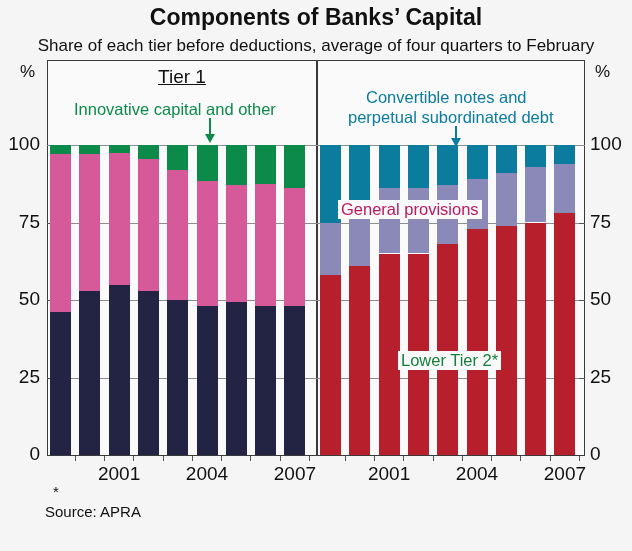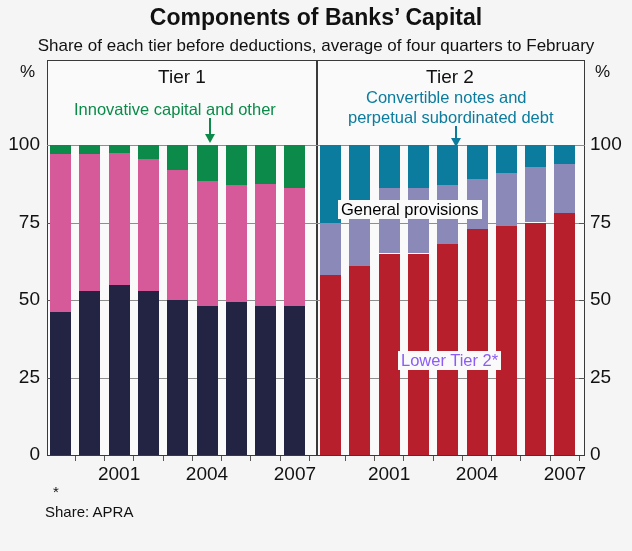--- a/index.html
+++ b/index.html
@@ -138,22 +138,21 @@
       <div class="axlabel right" style="left: 590px; top: 133px;">100</div>
       <div class="axlabel right" style="left: 590px; top: 210.5px;">75</div>
       <div class="axlabel right" style="left: 590px; top: 288px;">50</div>
       <div class="axlabel right" style="left: 590px; top: 365.5px;">25</div>
       <div class="axlabel right" style="left: 590px; top: 443px;">0</div>
     </div>
 
   <div class="pctlabel" style="left:20px;top:62px;">%</div>
   <div class="pctlabel" style="left:595px;top:62px;">%</div>
 
-  <div class="panel-title" style="left:82px;top:66px;">Tier 1</div>
-  <div class="panel-title" style="left:350px;top:66px;">Tier 2</div>
+  <div class="panel-title" style="left:82px;top:66px;text-decoration:underline;">Tier 1</div>
 
   <div id="bars-left">
       <div class="bar" style="left: 50px; width: 21px; top: 145px; height: 310px;">
         <div class="seg" style="top: 167.4px; height: 142.6px; background: rgb(35, 36, 68);"></div>
         <div class="seg" style="top: 9.3px; height: 158.1px; background: rgb(214, 89, 154);"></div>
         <div class="seg" style="top: 0px; height: 9.3px; background: rgb(11, 138, 74);"></div>
       </div>
       <div class="bar" style="left: 79.3px; width: 21px; top: 145px; height: 310px;">
         <div class="seg" style="top: 145.7px; height: 164.3px; background: rgb(35, 36, 68);"></div>
         <div class="seg" style="top: 9.3px; height: 136.4px; background: rgb(214, 89, 154);"></div>
@@ -250,22 +249,22 @@
   </svg>
 
 
   <div class="ann" style="left:348px;top:108px;color:#0b7c9e;">perpetual subordinated debt</div>
   <div class="ann" style="left:366px;top:88px;color:#0b7c9e;">Convertible notes and</div>
   <svg class="arrow" style="left:449px;top:126px;" width="14" height="22" viewBox="0 0 14 22">
     <line x1="7" y1="0" x2="7" y2="14" stroke="#0b7c9e" stroke-width="2"></line>
     <polygon points="2,12 12,12 7,21" fill="#0b7c9e"></polygon>
   </svg>
 
-  <div class="ann band" style="left:338px;top:200px;color:#000000;">General provisions</div>
-  <div class="ann band" style="left:398px;top:351px;color:#8b5cf6;">Lower Tier 2*</div>
+  <div class="ann band" style="left:338px;top:200px;color:#be185d;">General provisions</div>
+  <div class="ann band" style="left:398px;top:351px;color:#15803d;">Lower Tier 2*</div>
 
   <div id="xaxis">
       <div class="xtick" style="left: 84.1px; top: 463px;">2001</div>
       <div class="xtick" style="left: 172px; top: 463px;">2004</div>
       <div class="xtick" style="left: 259.9px; top: 463px;">2007</div>
       <div class="tick" style="left: 74.6px; top: 456px;"></div>
       <div class="tick" style="left: 103.9px; top: 456px;"></div>
       <div class="tick" style="left: 133.2px; top: 456px;"></div>
       <div class="tick" style="left: 162.5px; top: 456px;"></div>
       <div class="tick" style="left: 191.8px; top: 456px;"></div>
@@ -281,15 +280,15 @@
       <div class="tick" style="left: 403.2px; top: 456px;"></div>
       <div class="tick" style="left: 432.5px; top: 456px;"></div>
       <div class="tick" style="left: 461.8px; top: 456px;"></div>
       <div class="tick" style="left: 491.1px; top: 456px;"></div>
       <div class="tick" style="left: 520.4px; top: 456px;"></div>
       <div class="tick" style="left: 549.7px; top: 456px;"></div>
       <div class="tick" style="left: 579px; top: 456px;"></div>
     </div>
 
   <div class="footnote" style="left:53px;top:483px;">*</div>
-  <div class="footnote" style="left:45px;top:503px;">Share: APRA</div>
+  <div class="footnote" style="left:45px;top:503px;">Source: APRA</div>
 
 </div>
 
 </body></html>

